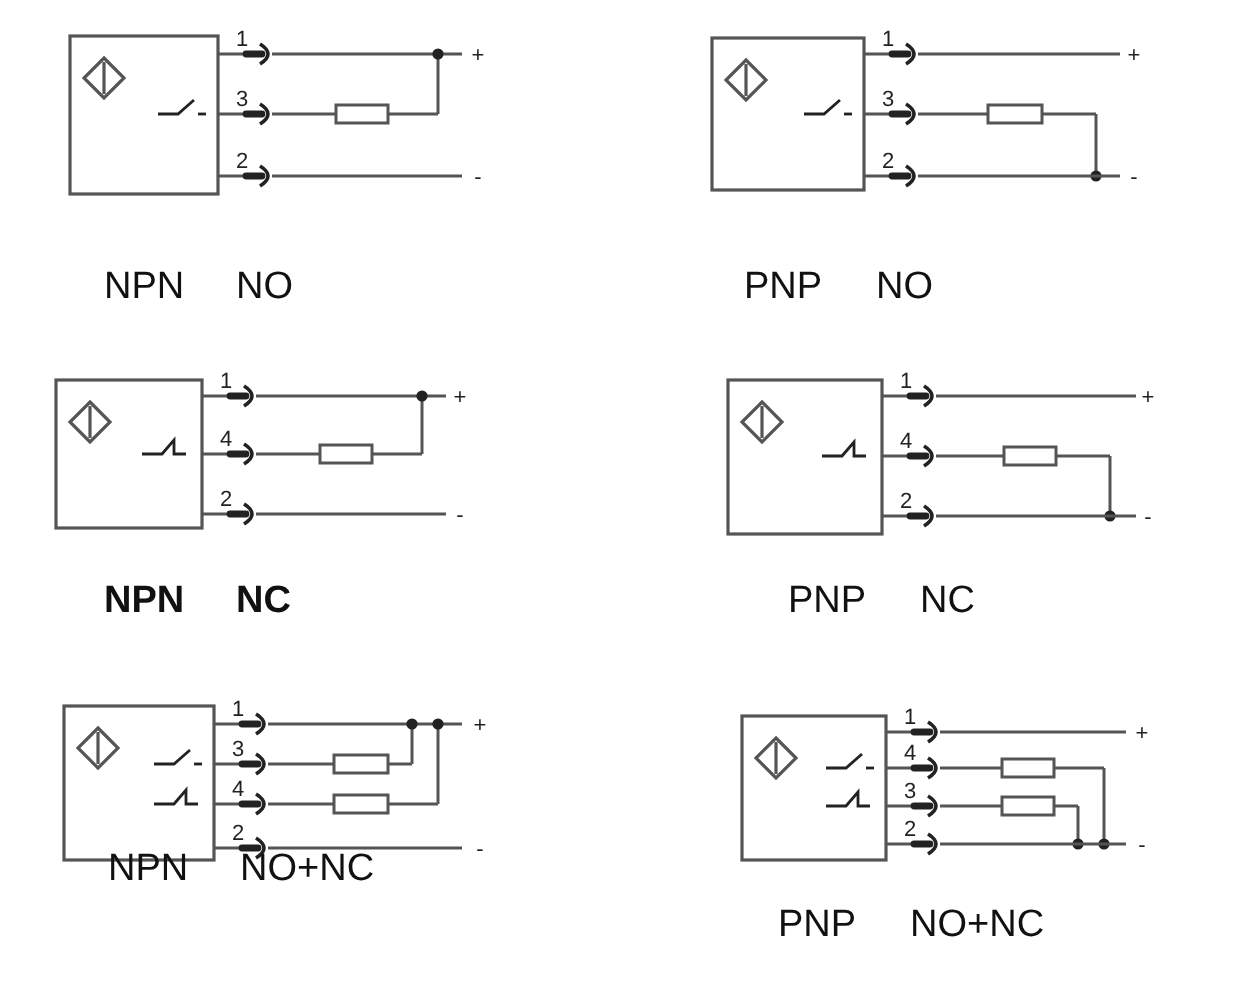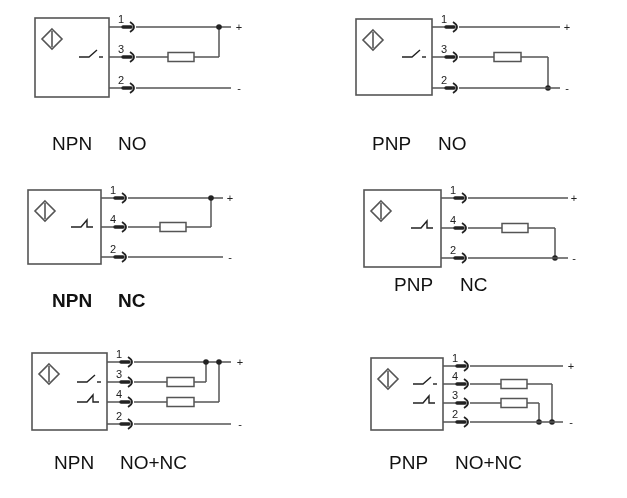--- a/index.html
+++ b/index.html
@@ -256,21 +256,21 @@
 
 <div class="caption" style="left:52px;top:133px;">
   <span class="type">NPN</span><span>NO</span>
 </div>
 <div class="caption" style="left:372px;top:133px;">
   <span class="type">PNP</span><span>NO</span>
 </div>
 <div class="caption" style="left:52px;top:290px;font-weight:bold;">
   <span class="type">NPN</span><span>NC</span>
 </div>
-<div class="caption" style="left:394px;top:274px;">
+<div class="caption" style="left:394px;top:290px;">
   <span class="type">PNP</span><span>NC</span>
 </div>
-<div class="caption" style="left:54px;top:452px;">
+<div class="caption" style="left:54px;top:424px;">
   <span class="type">NPN</span><span>NO+NC</span>
 </div>
 <div class="caption" style="left:389px;top:452px;">
   <span class="type">PNP</span><span>NO+NC</span>
 </div>
 
 </body></html>

